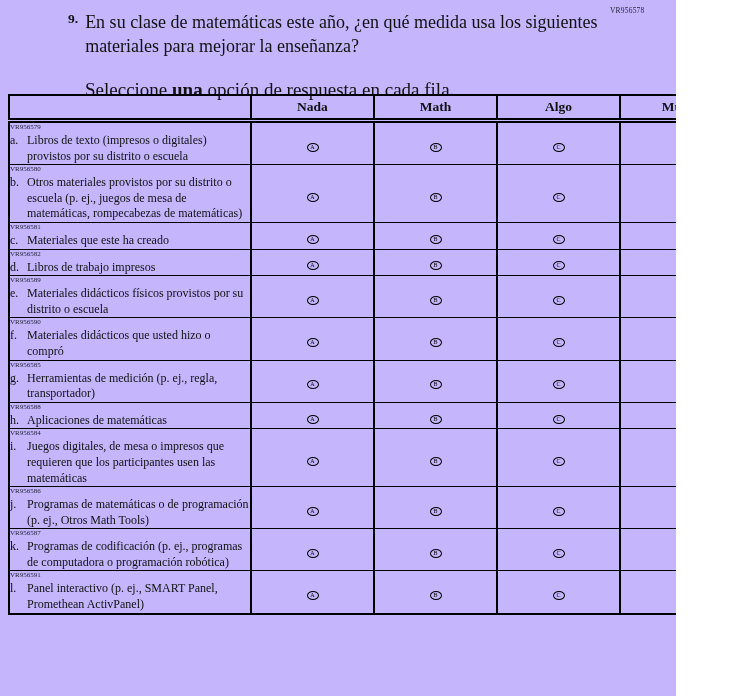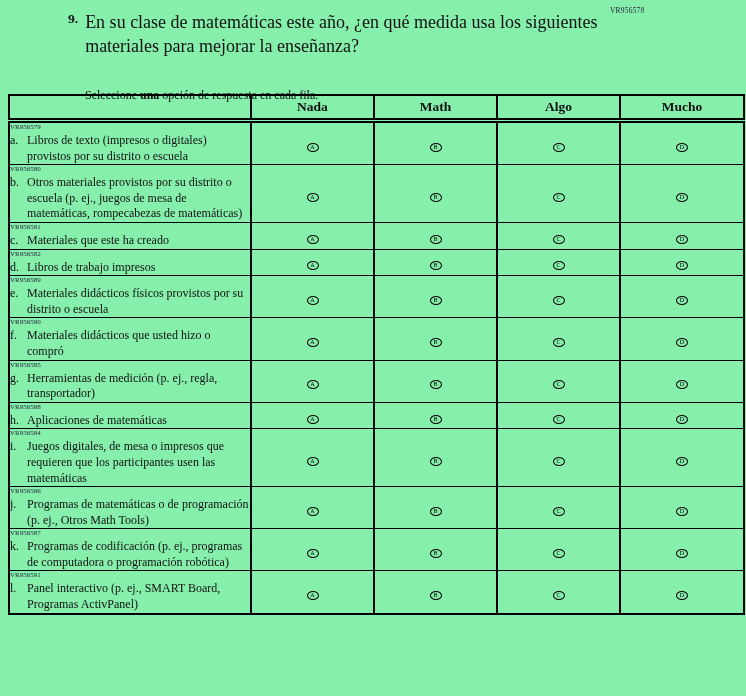--- a/index.html
+++ b/index.html
@@ -2,23 +2,23 @@
 <html><head>
 <meta charset="utf-8">
 <style>
   html, body {
     margin: 0;
     padding: 0;
     background: #ffffff;
   }
   .page {
     position: relative;
-    width: 746px;
+    width: 676px;
     height: 696px;
-    background: #86efac;
+    background: #c4b5fd;
     font-family: "Liberation Serif", "DejaVu Serif", serif;
     color: #111111;
     overflow: hidden;
   }
   .form-code {
     position: absolute;
     left: 610px;
     top: 6px;
     font-size: 7.5px;
     letter-spacing: 0.2px;
@@ -40,22 +40,22 @@
     line-height: 1.35;
     margin-right: 7px;
     white-space: nowrap;
   }
   .qtext {
     font-size: 18px;
     line-height: 1.35;
     width: 552px;
   }
   .instruction {
-    margin: 29px 0 0 17px;
-    font-size: 12px;
+    margin: 19px 0 0 17px;
+    font-size: 19px;
     line-height: 1.3;
   }
   .instruction b { font-weight: bold; }
 
   table.response-table {
     position: absolute;
     left: 8px;
     top: 94px;
     width: 735px;
     border-collapse: collapse;
@@ -299,21 +299,21 @@
           <td class="opt-cell"><span class="bubble">A</span></td>
           <td class="opt-cell"><span class="bubble">B</span></td>
           <td class="opt-cell"><span class="bubble">C</span></td>
           <td class="opt-cell"><span class="bubble">D</span></td>
         </tr>
         <tr>
           <td class="item-cell">
             <div class="vr">VR956591</div>
             <div class="item">
               <span class="item-label">l.</span>
-              <span class="item-text">Panel interactivo (p. ej., SMART Board, Programas ActivPanel)</span>
+              <span class="item-text">Panel interactivo (p. ej., SMART Panel, Promethean ActivPanel)</span>
             </div>
           </td>
           <td class="opt-cell"><span class="bubble">A</span></td>
           <td class="opt-cell"><span class="bubble">B</span></td>
           <td class="opt-cell"><span class="bubble">C</span></td>
           <td class="opt-cell"><span class="bubble">D</span></td>
         </tr>
       </tbody>
   </table>
 

